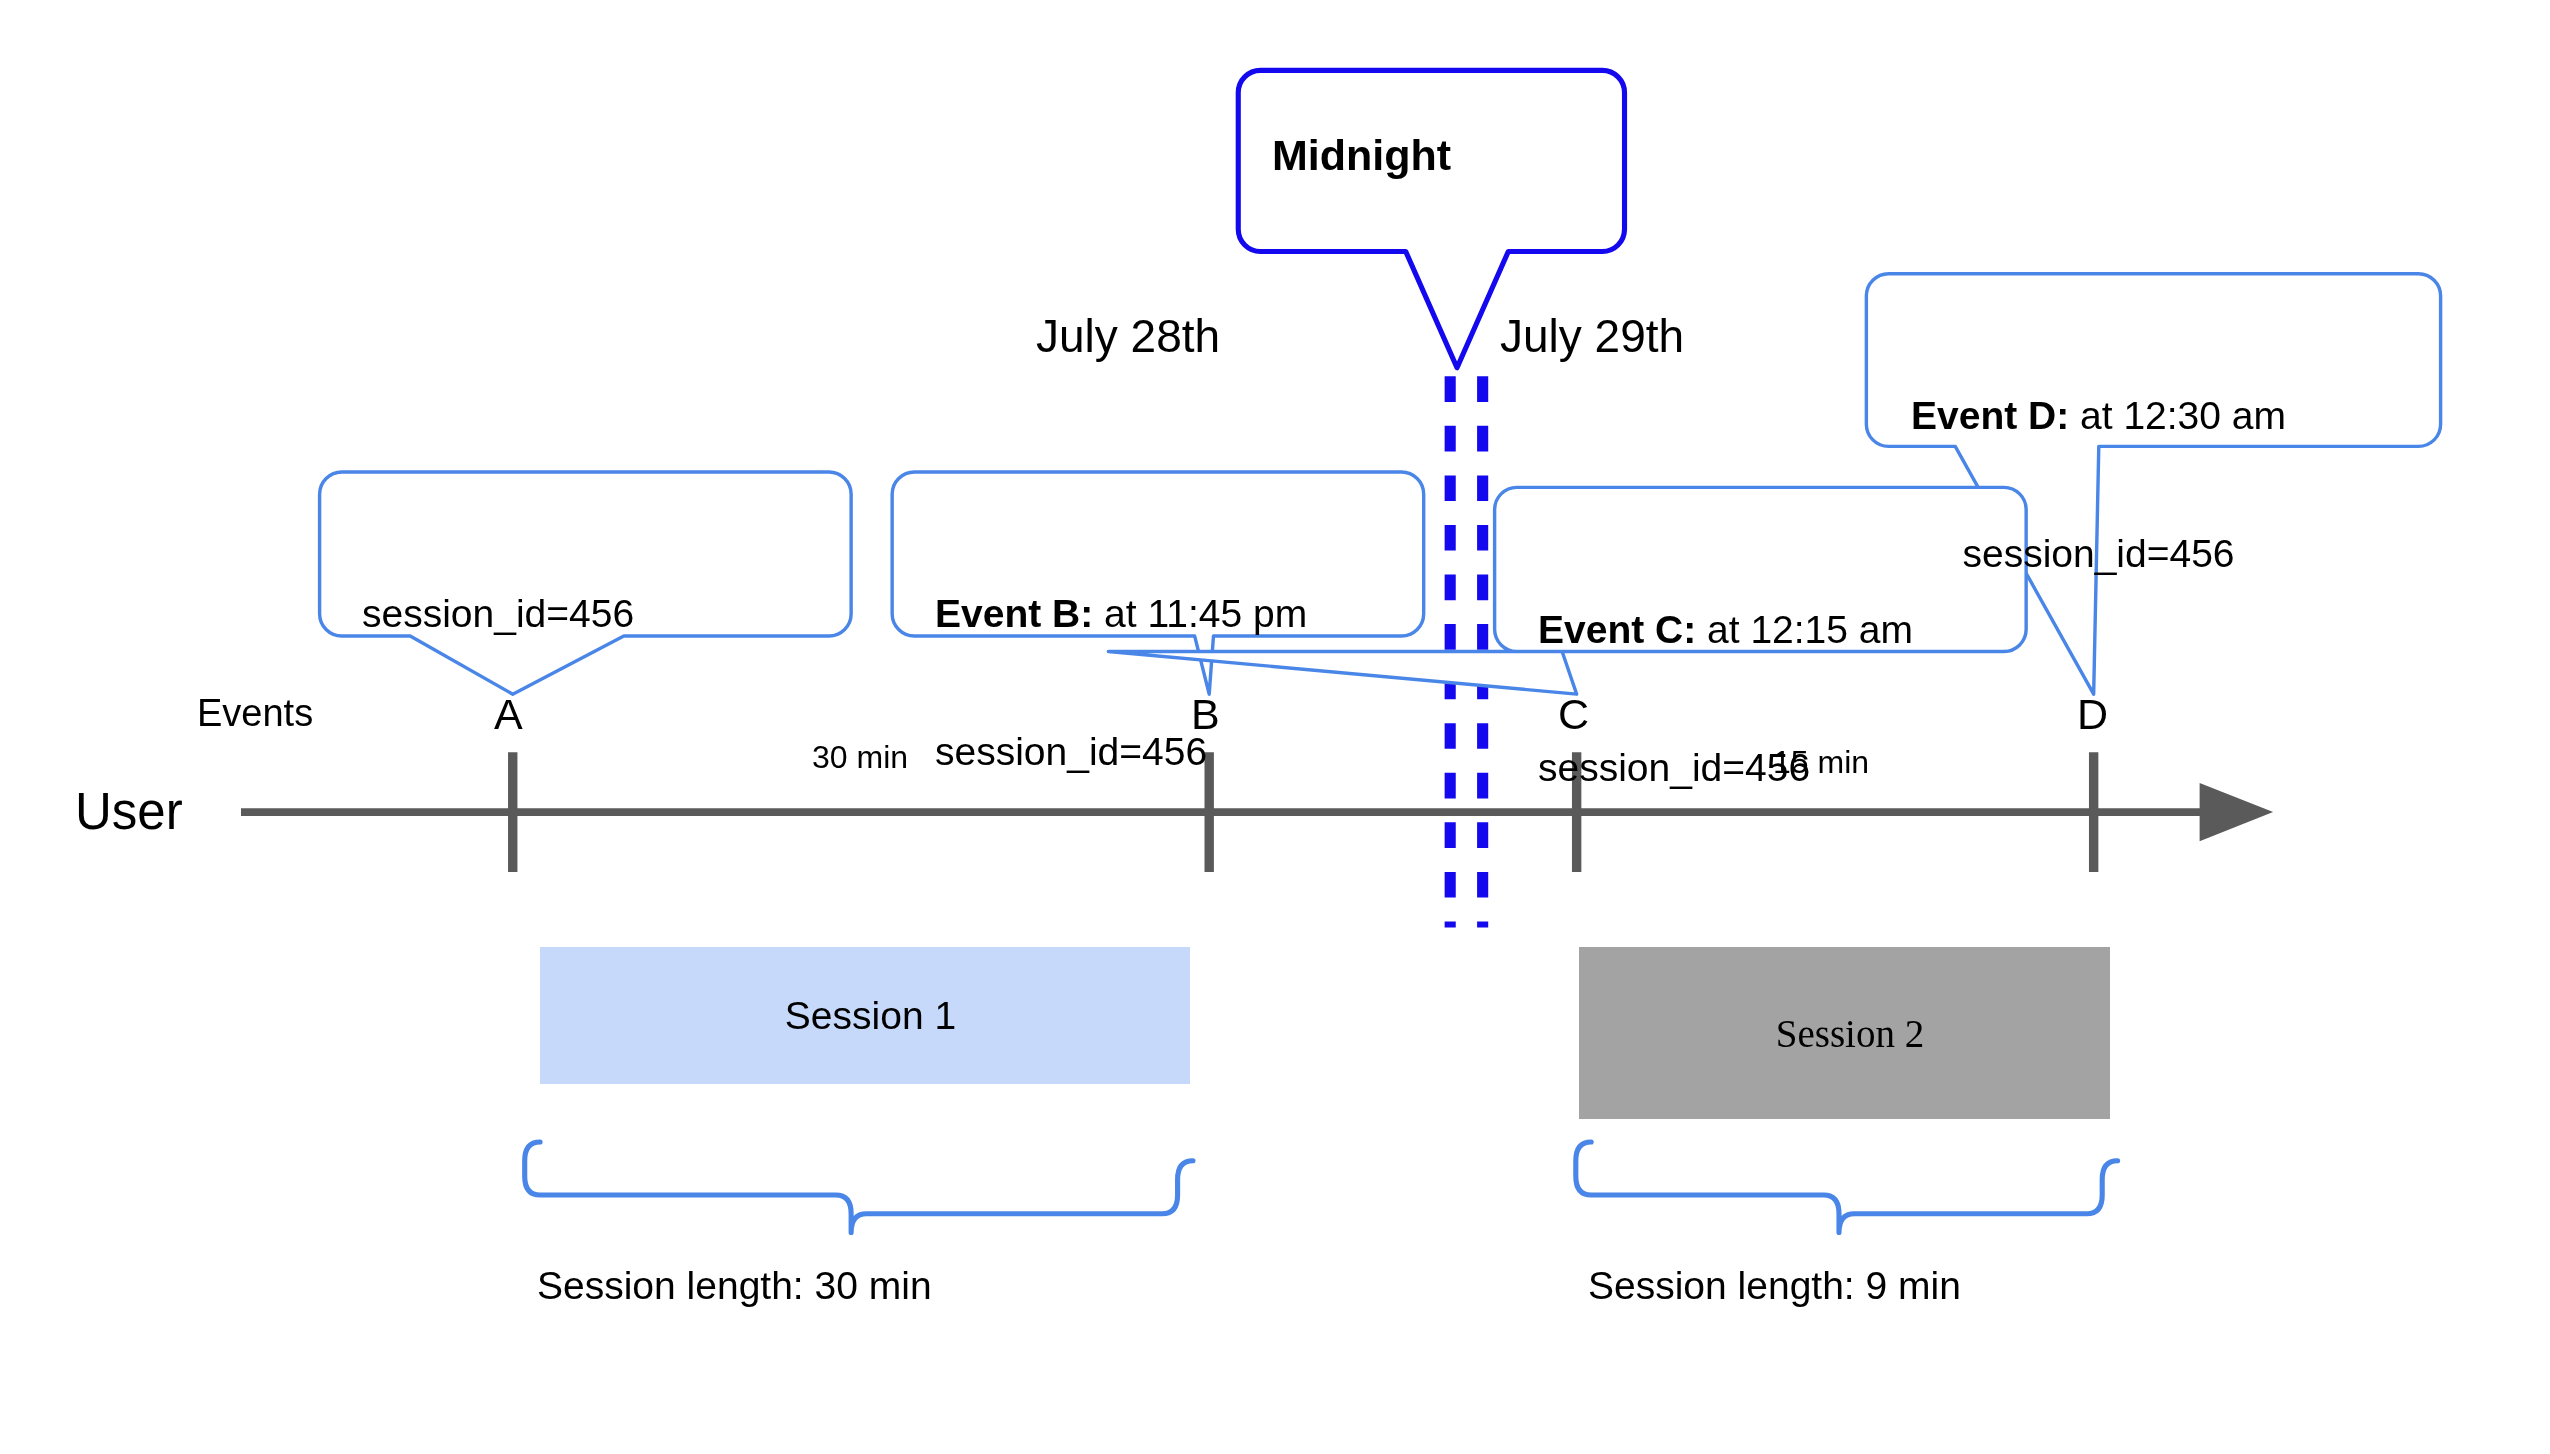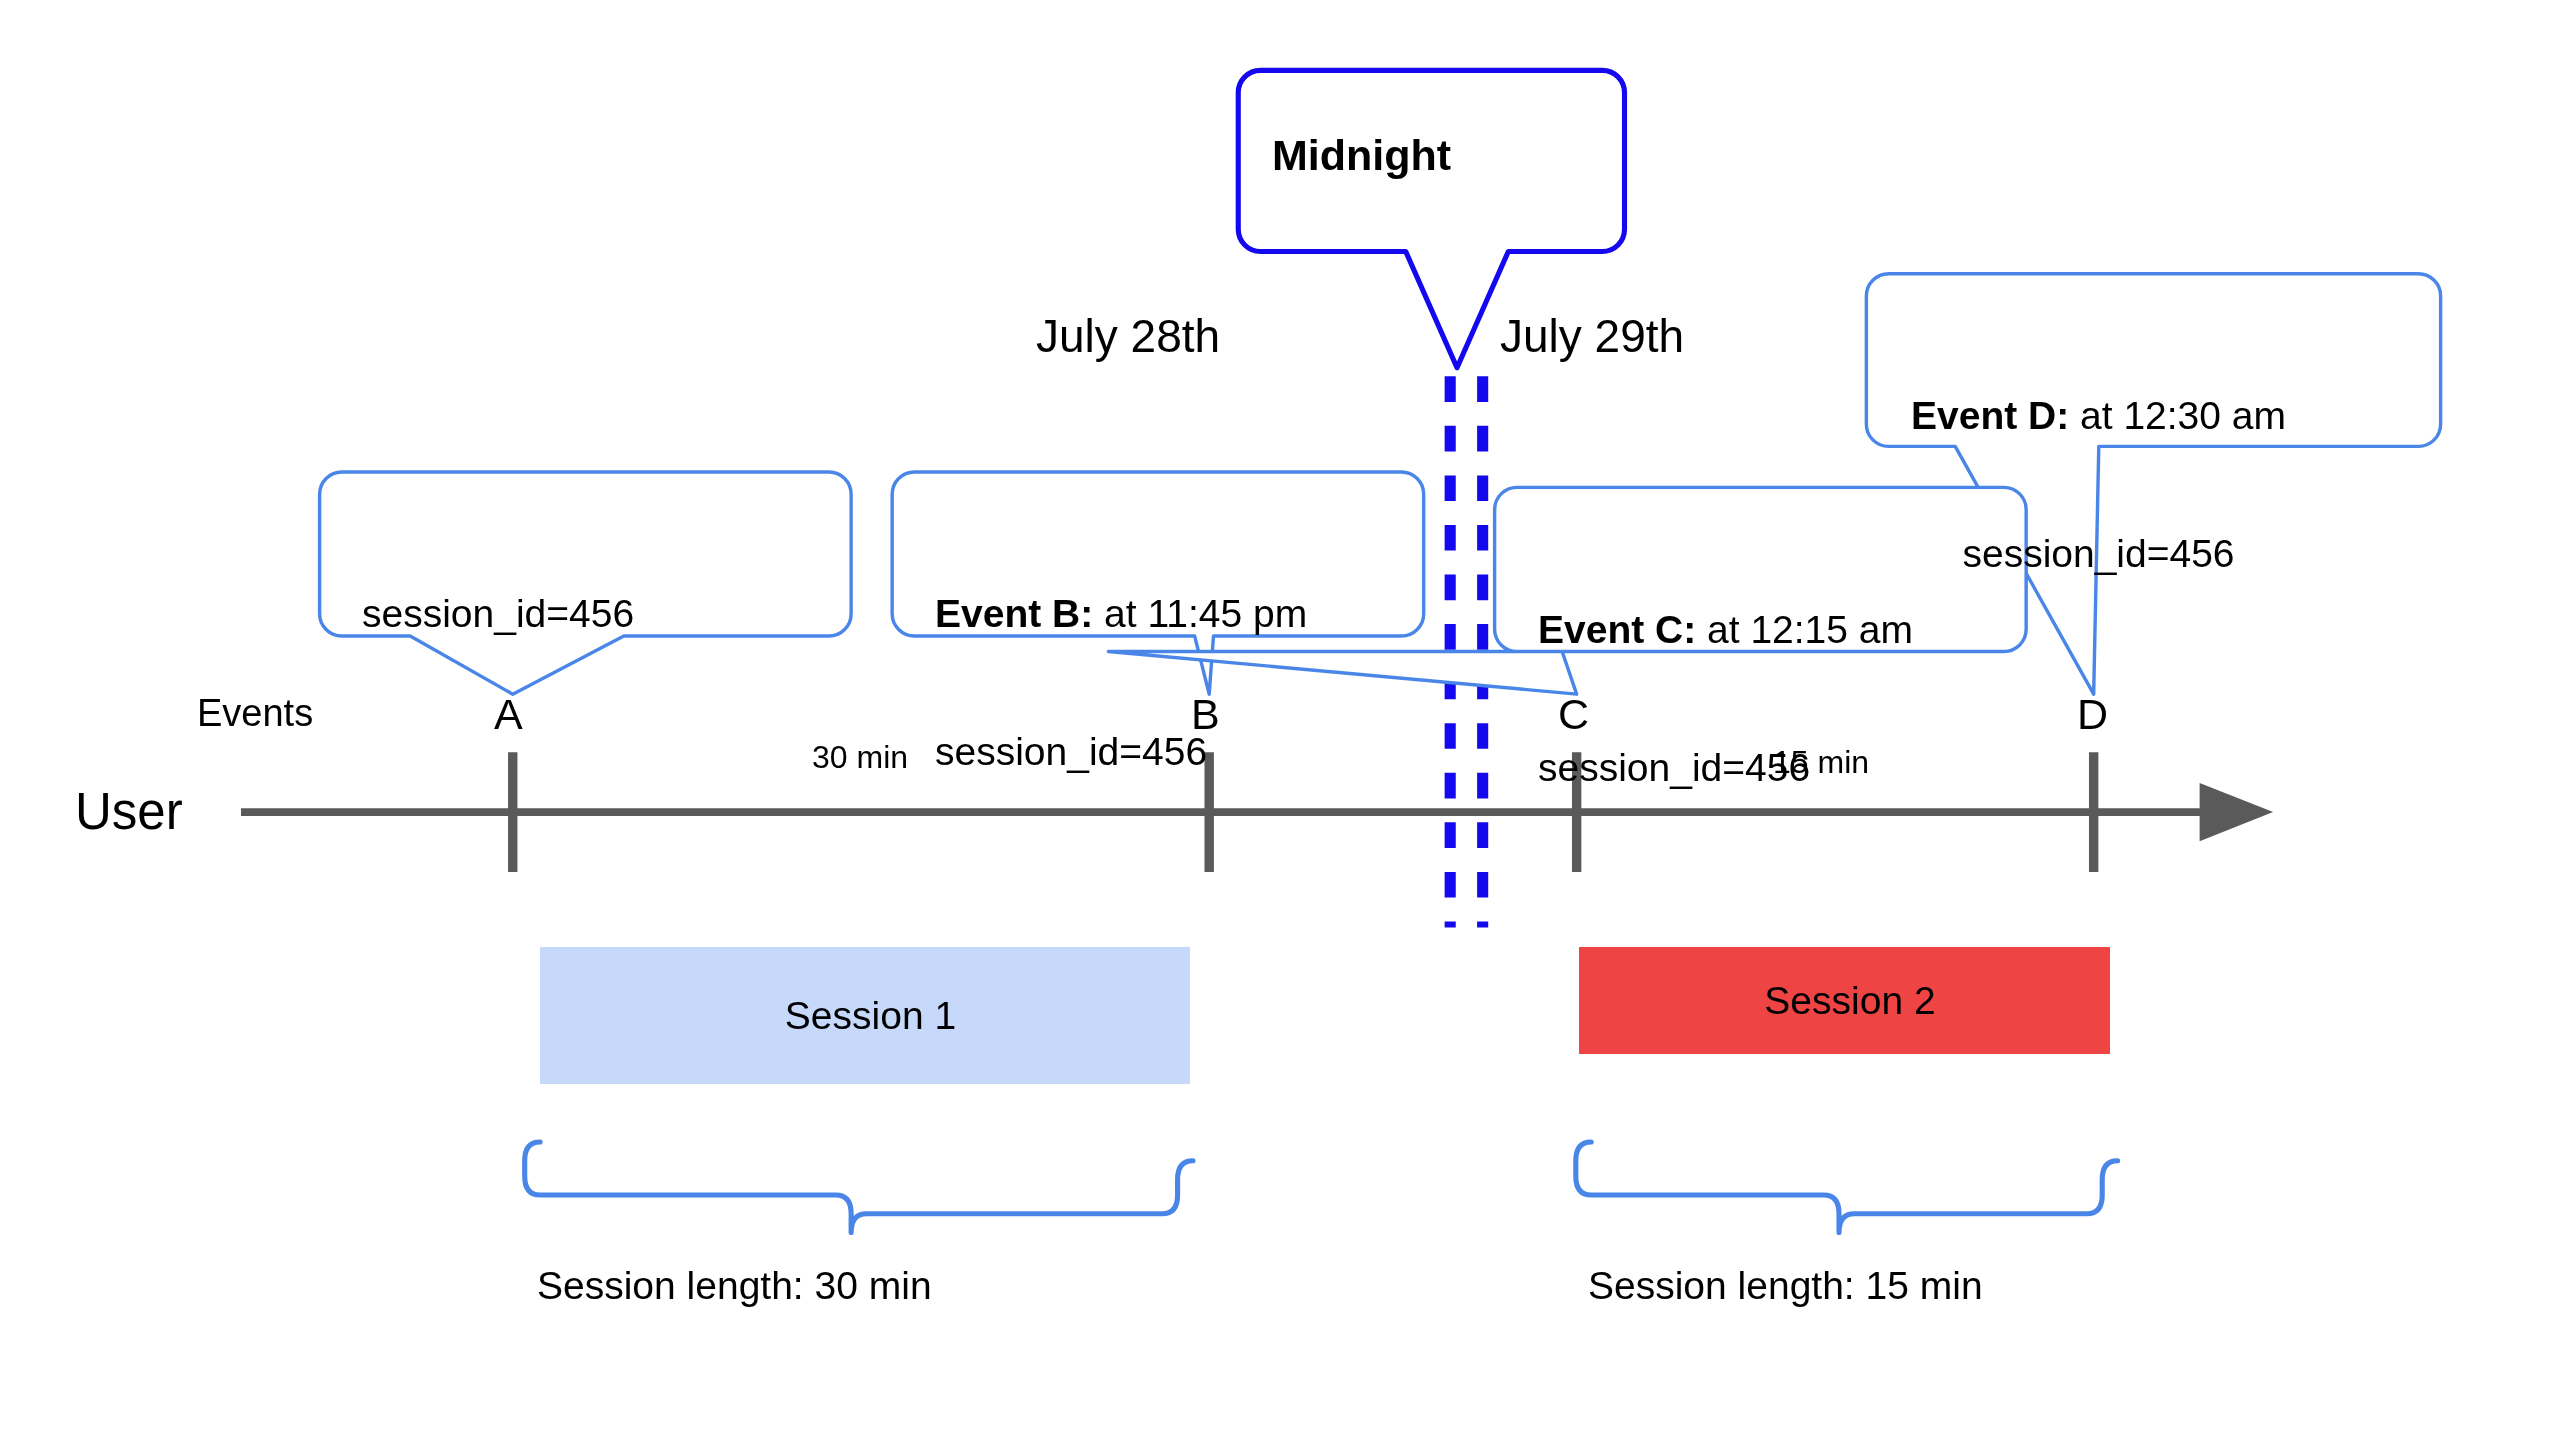--- a/index.html
+++ b/index.html
@@ -168,21 +168,21 @@
   <div class="txt evt-letter" style="left:1191px;top:689px;">B</div>
   <div class="txt evt-letter" style="left:1558px;top:689px;">C</div>
   <div class="txt evt-letter" style="left:2077px;top:689px;">D</div>
 
   <div class="txt interval-label" style="left:812px;top:739px;">30 min</div>
   <div class="txt interval-label" style="left:1773px;top:744px;text-align:right;">15 min</div>
 
   <div class="session-bar" style="left:540px;top:947px;width:639px;height:137px;background:#c6d9fa;">
     <span class="session-label">Session 1</span>
   </div>
-  <div class="session-bar" style="left:1579px;top:947px;width:520px;height:107px;background:#ef4444;">
+  <div class="session-bar" style="left:1579px;top:947px;width:520px;height:172px;background:#a3a3a3;font-family:Liberation Serif, serif;">
     <span class="session-label">Session 2</span>
   </div>
 
   <div class="txt slen-label" style="left:537px;top:1263px;">Session length: 30 min</div>
-  <div class="txt slen-label" style="left:1588px;top:1263px;">Session length: 15 min</div>
+  <div class="txt slen-label" style="left:1588px;top:1263px;">Session length: 9 min</div>
 
 </div>
 
 
 </body></html>

